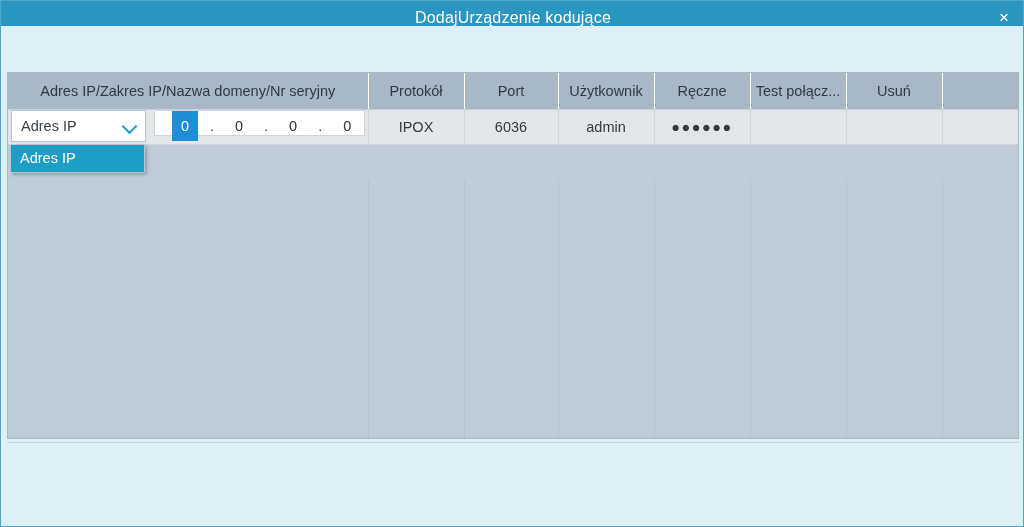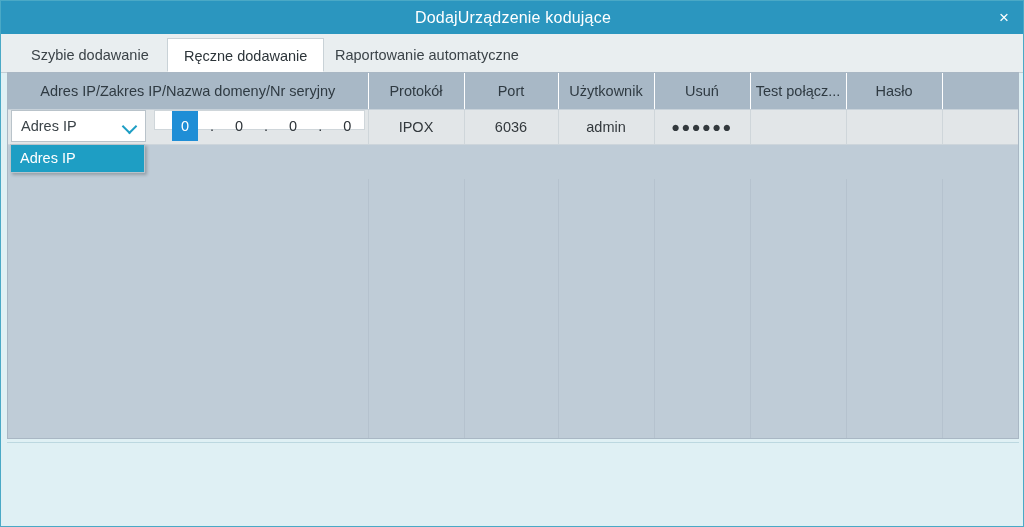--- a/index.html
+++ b/index.html
@@ -22,21 +22,21 @@
     background: #dff0f4;
     border: 1px solid #4aa9c6;
     overflow: hidden;
   }
 
   
   .titlebar {
     position: absolute;
     top: 0; left: 0;
     width: 1024px;
-    height: 33px;
+    height: 25px;
     background: #2b96bf;
     color: #ffffff;
   }
   .titlebar-text {
     position: absolute;
     left: 0; top: 0;
     width: 1024px;
     height: 33px;
     line-height: 33px;
     text-align: center;
@@ -193,21 +193,21 @@
     border-right: 2px solid #1e9ec4;
     border-bottom: 2px solid #1e9ec4;
     transform: rotate(45deg);
   }
 
   .ipbox {
     position: absolute;
     left: 146px;
     top: 0px;
     width: 211px;
-    height: 20px;
+    height: 26px;
     background: #ffffff;
     border: 1px solid #cfd6da;
     box-sizing: border-box;
     cursor: text;
     text-align: left;
   }
   .ipbox .oct {
     display: inline-block;
     width: 26px;
     text-align: center;
@@ -270,47 +270,42 @@
 </head>
 <body>
 
 <div class="dialog">
 
   <div class="titlebar">
     <div class="titlebar-text">DodajUrządzenie kodujące</div>
     <div class="close-btn">×</div>
   </div>
 
-  <div class="tabstrip">
-    <div class="tab" style="left:14px;">Szybie dodawanie</div>
-    <div class="tab active" style="left:166px;">Ręczne dodawanie</div>
-    <div class="tab" style="left:318px;">Raportowanie automatyczne</div>
-  </div>
 
   <div class="table-wrap">
     <table class="grid">
       <colgroup>
         <col style="width:360px">
         <col style="width:96px">
         <col style="width:94px">
         <col style="width:96px">
         <col style="width:96px">
         <col style="width:96px">
         <col style="width:96px">
         <col style="width:76px">
       </colgroup>
       <thead>
         <tr>
           <th>Adres IP/Zakres IP/Nazwa domeny/Nr seryjny</th>
           <th>Protokół</th>
           <th>Port</th>
           <th>Użytkownik</th>
+          <th>Ręczne</th>
+          <th>Test połącz...</th>
           <th>Usuń</th>
-          <th>Test połącz...</th>
-          <th>Hasło</th>
           <th></th>
         </tr>
       </thead>
       <tbody>
         <tr>
           <td>
             <div class="ipcell">
               <div class="combo">
                 <span class="combo-label">Adres IP</span>
                 <span class="chev"></span>

